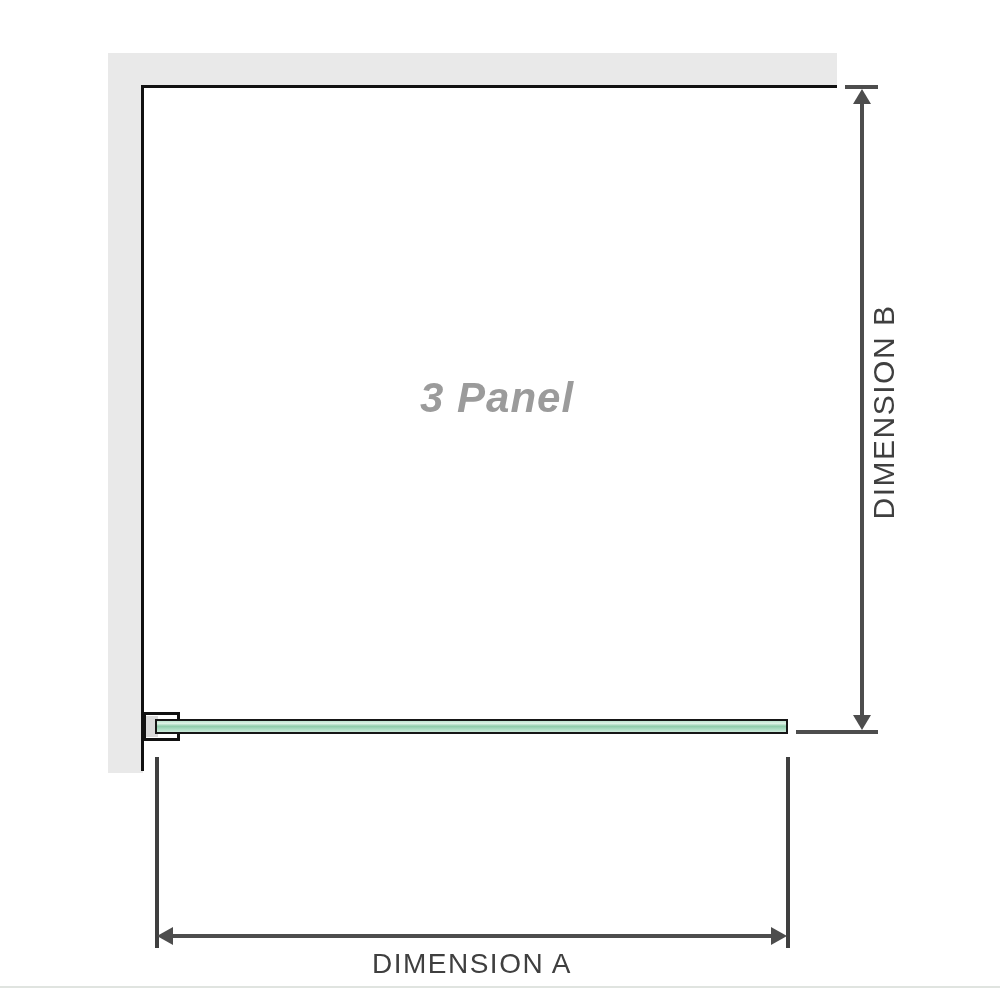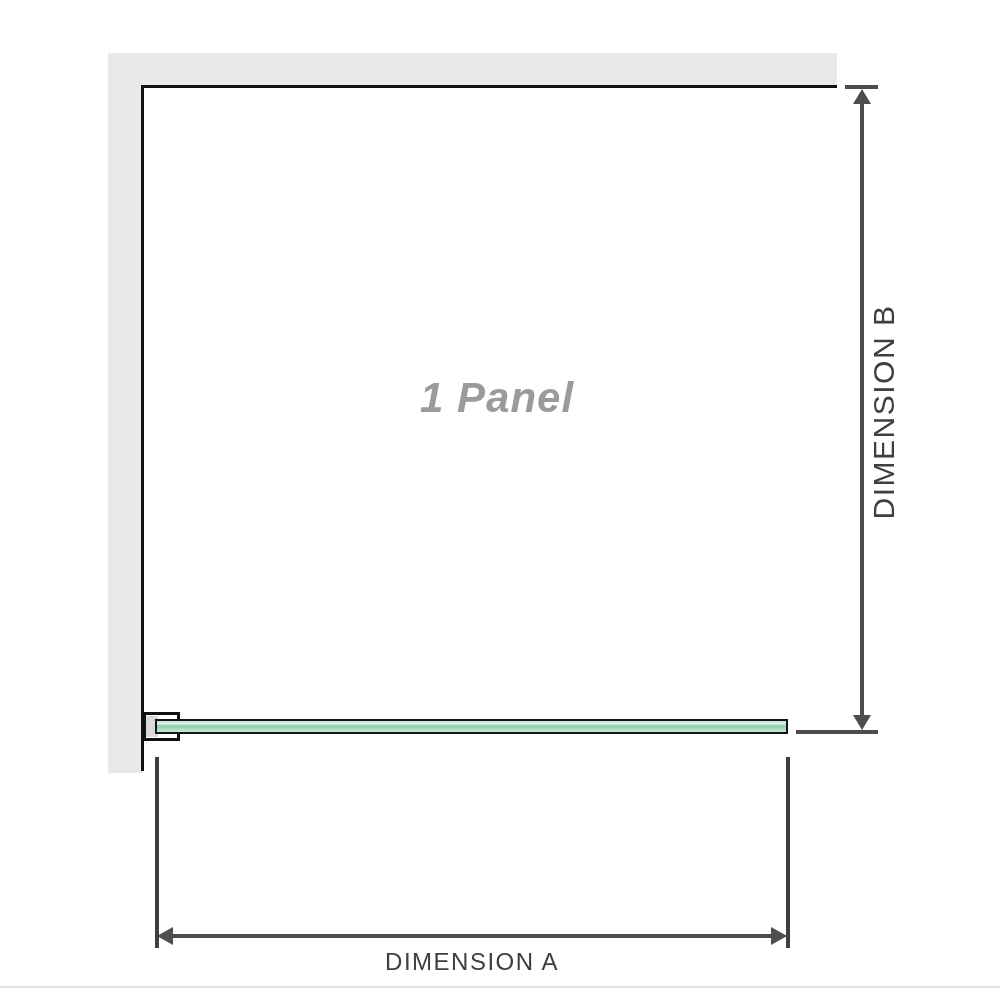--- a/index.html
+++ b/index.html
@@ -138,21 +138,21 @@
     left: 771px; top: 927px;
     width: 0; height: 0;
     border-top: 9px solid transparent;
     border-bottom: 9px solid transparent;
     border-left: 16px solid #4d4d4d;
   }
   .dima-label {
     left: 157px; top: 948px;
     width: 630px;
     text-align: center;
-    font-size: 24px;
+    font-size: 28px;
     letter-spacing: 1.5px;
     color: #3f3f3f;
   }
 
   
   .panel-label {
     left: 420px; top: 374px;
     font-size: 42px;
     font-style: italic;
     font-weight: bold;
@@ -171,21 +171,21 @@
 <body>
 
 <div class="canvas">
 
   <div class="abs wall-top"></div>
   <div class="abs wall-left"></div>
 
   <div class="abs frame-top-edge"></div>
   <div class="abs frame-left-edge"></div>
 
-  <div class="abs panel-label">1 Panel</div>
+  <div class="abs panel-label">3 Panel</div>
 
   <div class="abs bracket">
     <div class="bracket-shade"></div>
   </div>
 
   <div class="abs glass-panel"></div>
 
   <div class="abs dimb-tick-top"></div>
   <div class="abs dimb-tick-bottom"></div>
   <div class="abs dimb-line"></div>

